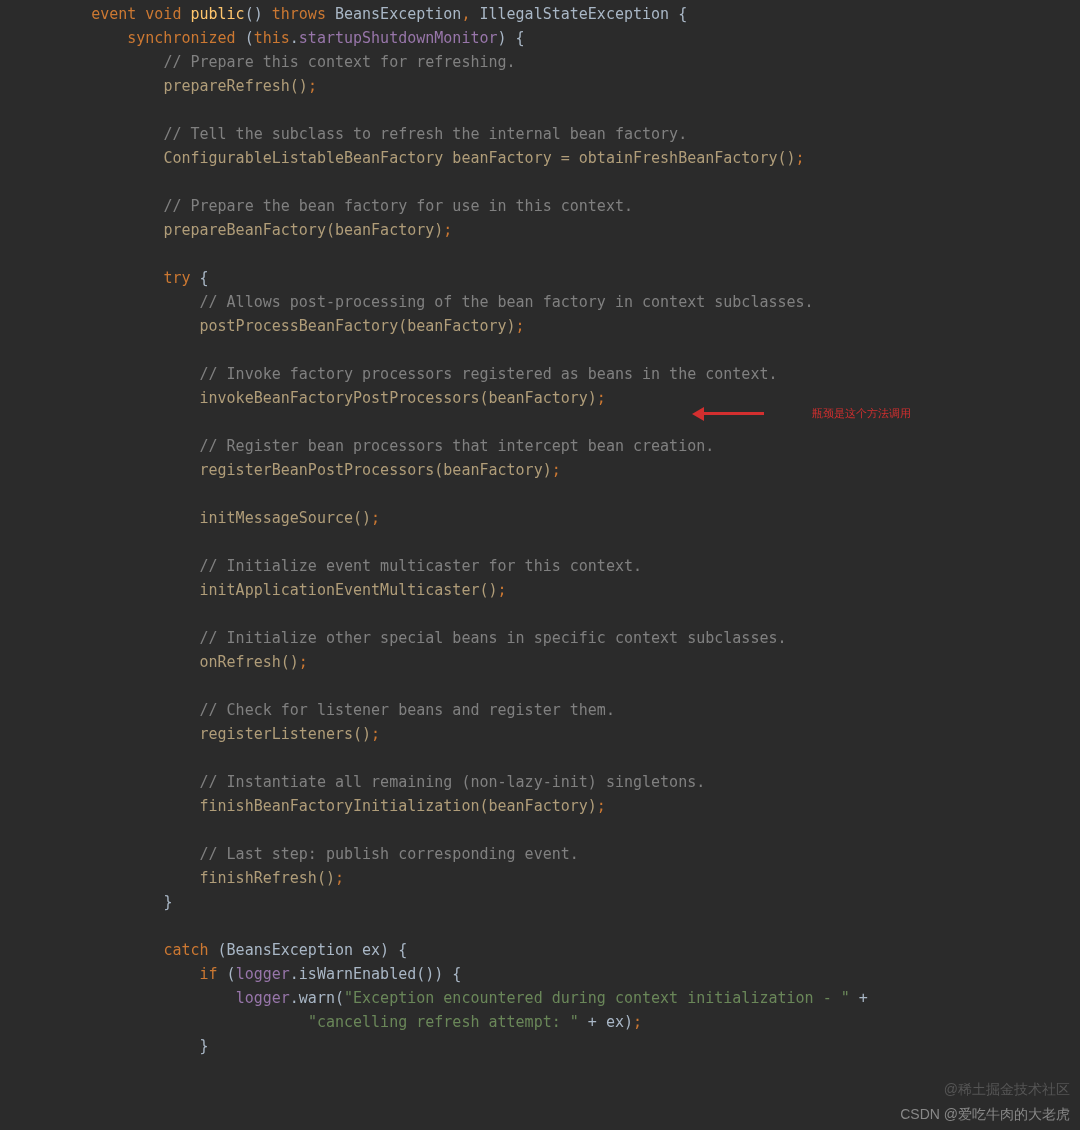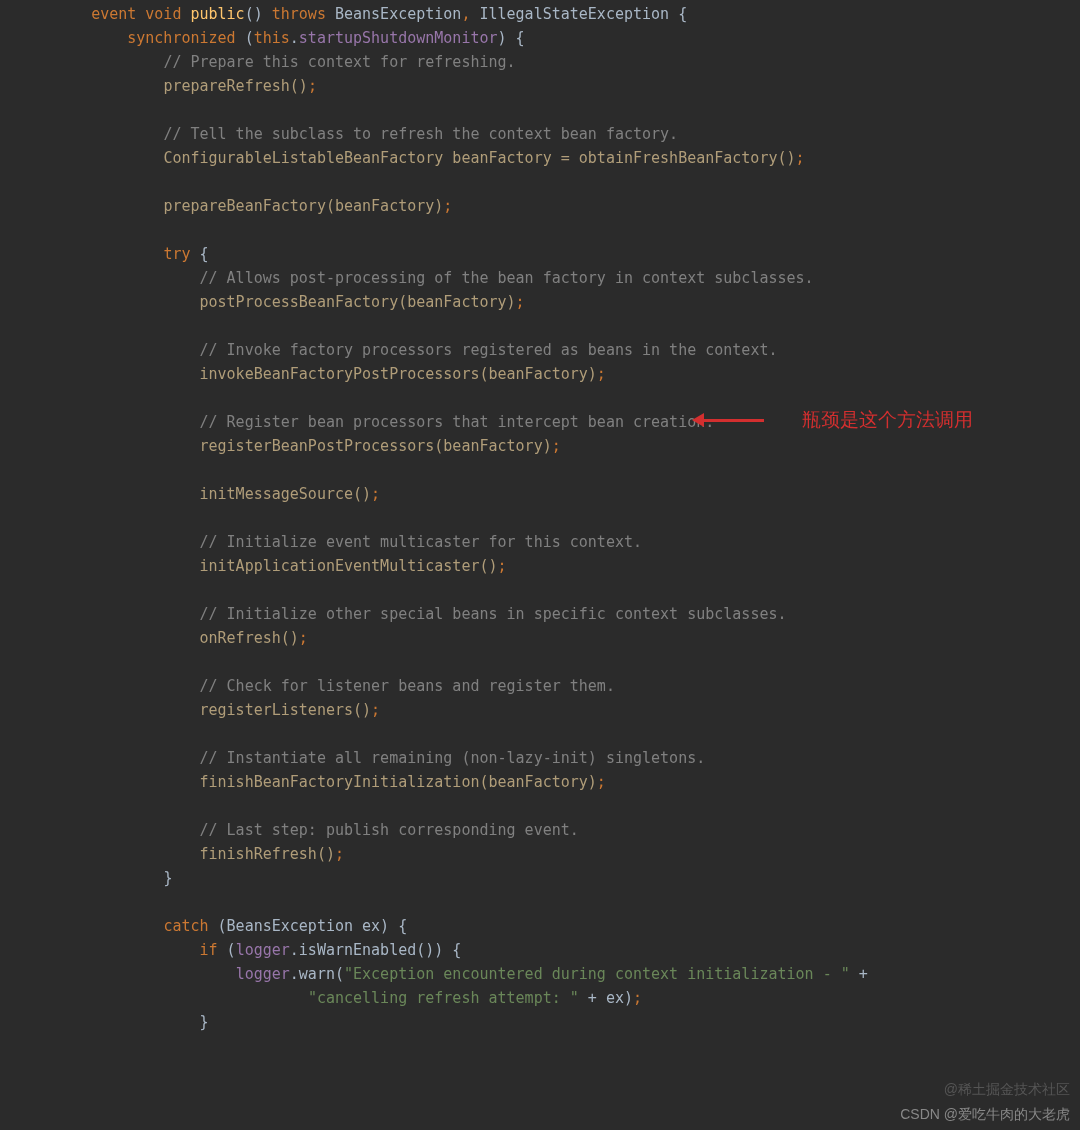--- a/index.html
+++ b/index.html
@@ -45,22 +45,22 @@
   background: #d32f2f;
 }
 .arrow-head {
   width: 0; height: 0;
   border-top: 7px solid transparent;
   border-bottom: 7px solid transparent;
   border-right: 12px solid #d32f2f;
 }
 .arrow-text {
   color: #d32f2f;
-  font-size: 19px;
-  margin-left: 38px;
+  font-size: 11px;
+  margin-left: 48px;
   font-family: sans-serif;
 }
 .watermark1 {
   position: absolute;
   right: 10px;
   bottom: 30px;
   color: #555;
   font-size: 14px;
   font-family: sans-serif;
 }
@@ -76,23 +76,24 @@
 </style>
 </head>
 <body>
 
 <div class="code" id="code-container">
     <div class="line">    <span class="kw">event </span><span class="kw">void </span><span class="method-def">public</span><span class="paren">() </span><span class="kw">throws </span><span class="type">BeansException</span><span class="semi">, </span><span class="type">IllegalStateException {</span></div>
     <div class="line">        <span class="kw">synchronized </span><span class="paren">(</span><span class="kw">this</span><span class="paren">.</span><span class="field">startupShutdownMonitor</span><span class="paren">) {</span></div>
     <div class="line">            <span class="comment">// Prepare this context for refreshing.</span></div>
     <div class="line">            <span class="method-call">prepareRefresh()</span><span class="semi">;</span></div>
     <div class="line">            </div>
-    <div class="line">            <span class="comment">// Tell the subclass to refresh the context bean factory.</span></div>
+    <div class="line">            <span class="comment">// Tell the subclass to refresh the internal bean factory.</span></div>
     <div class="line">            <span class="method-call">ConfigurableListableBeanFactory beanFactory = obtainFreshBeanFactory()</span><span class="semi">;</span></div>
     <div class="line">            </div>
+    <div class="line">            <span class="comment">// Prepare the bean factory for use in this context.</span></div>
     <div class="line">            <span class="method-call">prepareBeanFactory(beanFactory)</span><span class="semi">;</span></div>
     <div class="line">            </div>
     <div class="line">            <span class="kw">try </span><span class="paren">{</span></div>
     <div class="line">                <span class="comment">// Allows post-processing of the bean factory in context subclasses.</span></div>
     <div class="line">                <span class="method-call">postProcessBeanFactory(beanFactory)</span><span class="semi">;</span></div>
     <div class="line">                </div>
     <div class="line">                <span class="comment">// Invoke factory processors registered as beans in the context.</span></div>
     <div class="line">                <span class="method-call">invokeBeanFactoryPostProcessors(beanFactory)</span><span class="semi">;</span></div>
     <div class="line">                </div>
     <div class="line">                <span class="comment">// Register bean processors that intercept bean creation.</span></div>

